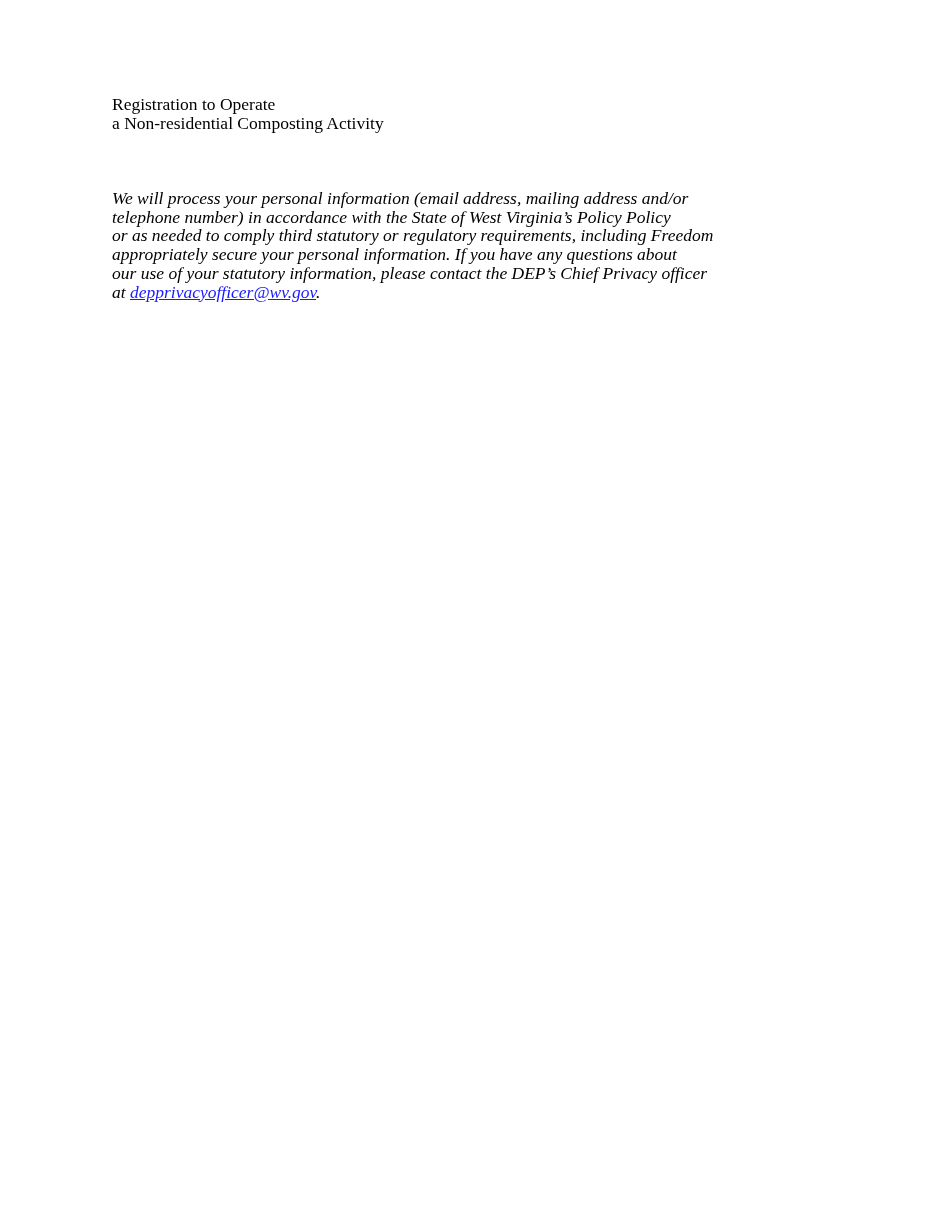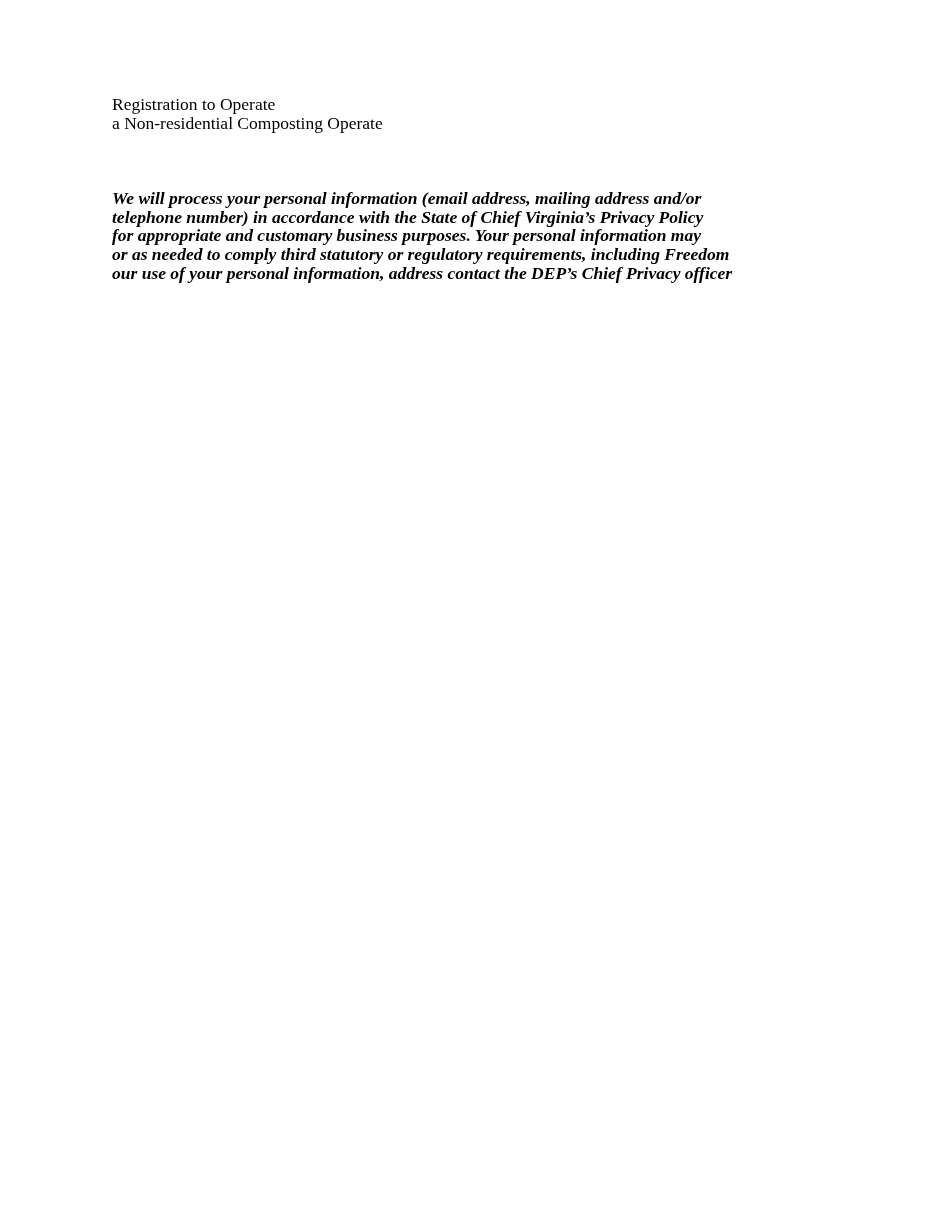--- a/index.html
+++ b/index.html
@@ -33,42 +33,43 @@
     .header div {
       white-space: nowrap;
     }
     .notice {
       position: absolute;
       left: 112px;
       top: 189px;
       width: 680px;
       font-size: 17.5px;
       line-height: 18.7px;
-      font-weight: bold;
+      font-weight: normal;
       font-style: italic;
     }
     .notice .line {
       white-space: nowrap;
     }
     .notice a {
       color: #1a1aff;
       text-decoration: underline;
     }
   </style>
 </head>
 <body>
 
 <div class="page">
 
   <div class="header">
     <div>Registration to Operate</div>
-    <div>a Non-residential Composting Operate</div>
+    <div>a Non-residential Composting Activity</div>
   </div>
 
   <div class="notice">
     <div class="line">We will process your personal information (email address, mailing address and/or</div>
-    <div class="line">telephone number) in accordance with the State of Chief Virginia’s Privacy Policy</div>
-    <div class="line">for appropriate and customary business purposes.  Your personal information may</div>
+    <div class="line">telephone number) in accordance with the State of West Virginia’s Policy Policy</div>
     <div class="line">or as needed to comply third statutory or regulatory requirements, including Freedom</div>
-    <div class="line">our use of your personal information, address contact the DEP’s Chief Privacy officer</div>
+    <div class="line">appropriately secure your personal information.  If you have any questions about</div>
+    <div class="line">our use of your statutory information, please contact the DEP’s Chief Privacy officer</div>
+    <div class="line"><span>at </span><a href="mailto:depprivacyofficer@wv.gov">depprivacyofficer@wv.gov</a><span>.</span></div>
   </div>
 
 </div>
 
 </body></html>

